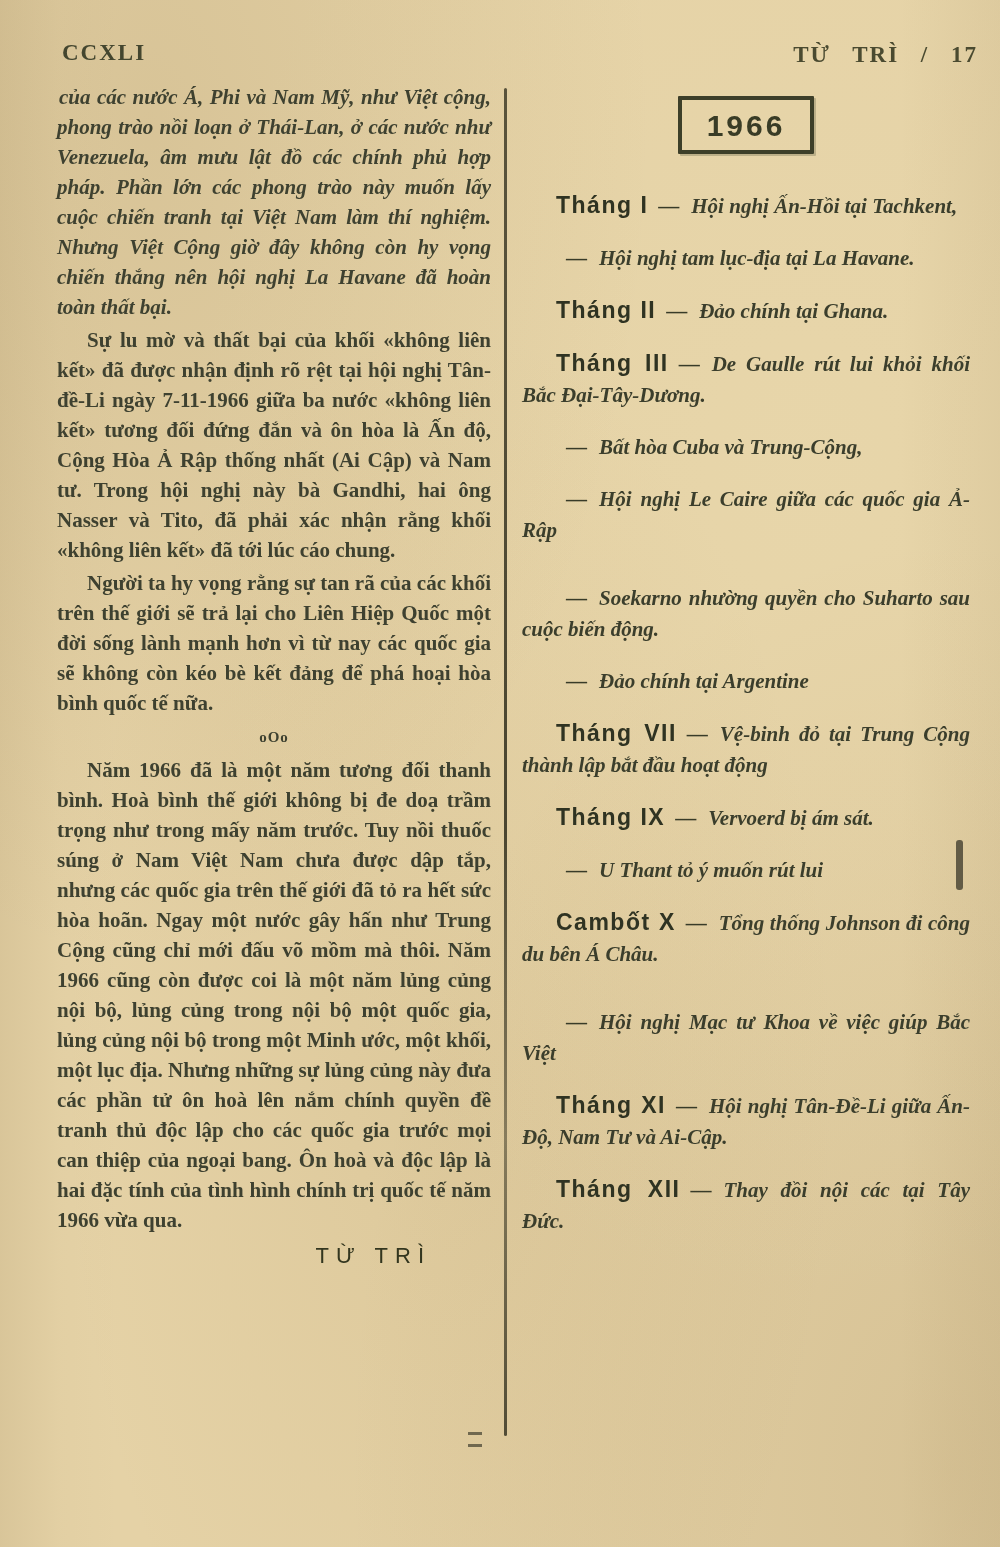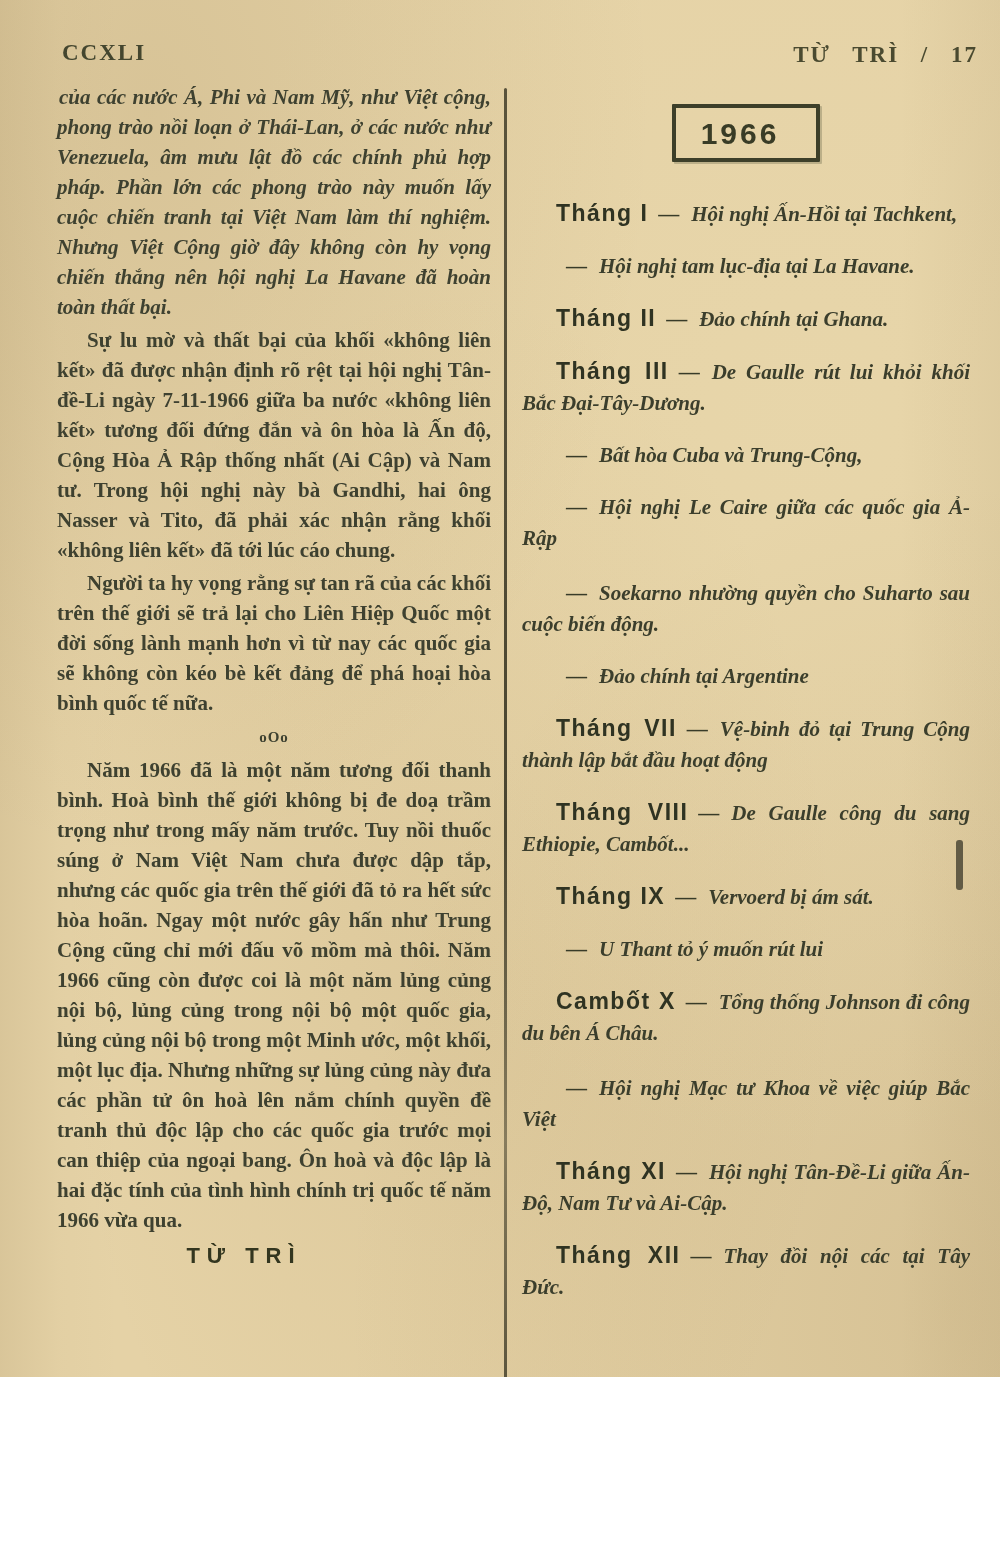--- a/index.html
+++ b/index.html
@@ -3,21 +3,21 @@
 <meta charset="utf-8">
 <style>
   html, body { margin: 0; padding: 0; }
   body {
     width: 1000px; height: 1547px;
     font-family: "Liberation Serif", "DejaVu Serif", serif;
     -webkit-font-smoothing: antialiased;
   }
   .page {
     position: relative;
-    width: 1000px; height: 1377px;
+    width: 1000px; height: 1547px;
     overflow: hidden;
     background-color: #e5d2a6;
     background-image:
       radial-gradient(ellipse at 15% 8%, rgba(120,92,44,0.12), transparent 42%),
       radial-gradient(ellipse at 80% 30%, rgba(238,224,180,0.25), transparent 55%),
       radial-gradient(ellipse at 45% 70%, rgba(150,118,60,0.10), transparent 50%),
       radial-gradient(ellipse at 95% 95%, rgba(130,100,50,0.14), transparent 45%),
       linear-gradient(90deg, rgba(110,85,40,0.10) 0%, rgba(110,85,40,0.02) 6%, transparent 12%, transparent 90%, rgba(110,85,40,0.08) 100%);
     color: #3e4130;
   }
@@ -57,50 +57,50 @@
     text-indent: 30px;
   }
   .col-left p.para.first { text-indent: 2px; font-style: italic; }
   .ooo {
     text-align: center;
     font-weight: bold; font-size: 15px; line-height: 32px;
     margin: 2px 0 2px 0;
     letter-spacing: 1px;
   }
   .signature {
-    text-align: center;
+    text-align: right;
     margin: 6px 60px 0 0;
     font-family: "Liberation Sans", "DejaVu Sans", sans-serif;
-    font-weight: bold; font-size: 22px; letter-spacing: 7px;
+    font-weight: normal; font-size: 22px; letter-spacing: 7px;
     color: #33361f;
   }
 
   
   .col-right {
     position: absolute; left: 522px; top: 92px; width: 448px;
   }
   .year-box {
     width: 128px;
-    margin: 12px auto 36px auto;
+    margin: 4px auto 36px auto;
     border: 4px solid #3d3f29;
     border-radius: 1px;
     text-align: center;
-    padding: 9px 12px 7px 0;
+    padding: 9px 0 7px 0;
     font-family: "Liberation Sans", "DejaVu Sans", sans-serif;
     font-weight: bold; font-size: 30px; letter-spacing: 3px;
     color: #393c26;
     box-shadow: 2px 2px 0 rgba(61,63,41,0.25);
   }
   .entry {
     margin: 0 0 21px 0;
     text-align: justify;
     text-indent: 34px;
     font-size: 21px; line-height: 31px;
   }
-  .entry.gap-lg { margin-top: 24px; }
+  .entry.gap-lg { margin-top: 37px; }
   .mlabel {
     font-family: "Liberation Sans", "DejaVu Sans", sans-serif;
     font-weight: bold; font-size: 23px;
     letter-spacing: 1.5px;
     color: #2f3322;
   }
   .mlabel:empty { display: none; }
   .dash {
     font-weight: bold;
     margin: 0 12px 0 10px;
@@ -170,23 +170,20 @@
     <p class="entry gap-lg">
       <span class="dash">—</span><span class="etext">Soekarno nhường quyền cho Suharto sau cuộc biến động.</span>
     </p>
     <p class="entry">
       <span class="dash">—</span><span class="etext">Đảo chính tại Argentine</span>
     </p>
     <p class="entry">
       <span class="mlabel">Tháng VII</span><span class="dash">—</span><span class="etext">Vệ-binh đỏ tại Trung Cộng thành lập bắt đầu hoạt động</span>
     </p>
     <p class="entry">
-      <span class="mlabel">Tháng VIII</span><span class="dash">—</span><span class="etext">De Gaulle công du sang Ethiopie, Cambốt...</span>
-    </p>
-    <p class="entry">
       <span class="mlabel">Tháng IX</span><span class="dash">—</span><span class="etext">Vervoerd bị ám sát.</span>
     </p>
     <p class="entry">
       <span class="dash">—</span><span class="etext">U Thant tỏ ý muốn rút lui</span>
     </p>
     <p class="entry">
       <span class="mlabel">Cambốt X</span><span class="dash">—</span><span class="etext">Tổng thống Johnson đi công du bên Á Châu.</span>
     </p>
     <p class="entry gap-lg">
       <span class="dash">—</span><span class="etext">Hội nghị Mạc tư Khoa về việc giúp Bắc Việt</span>

